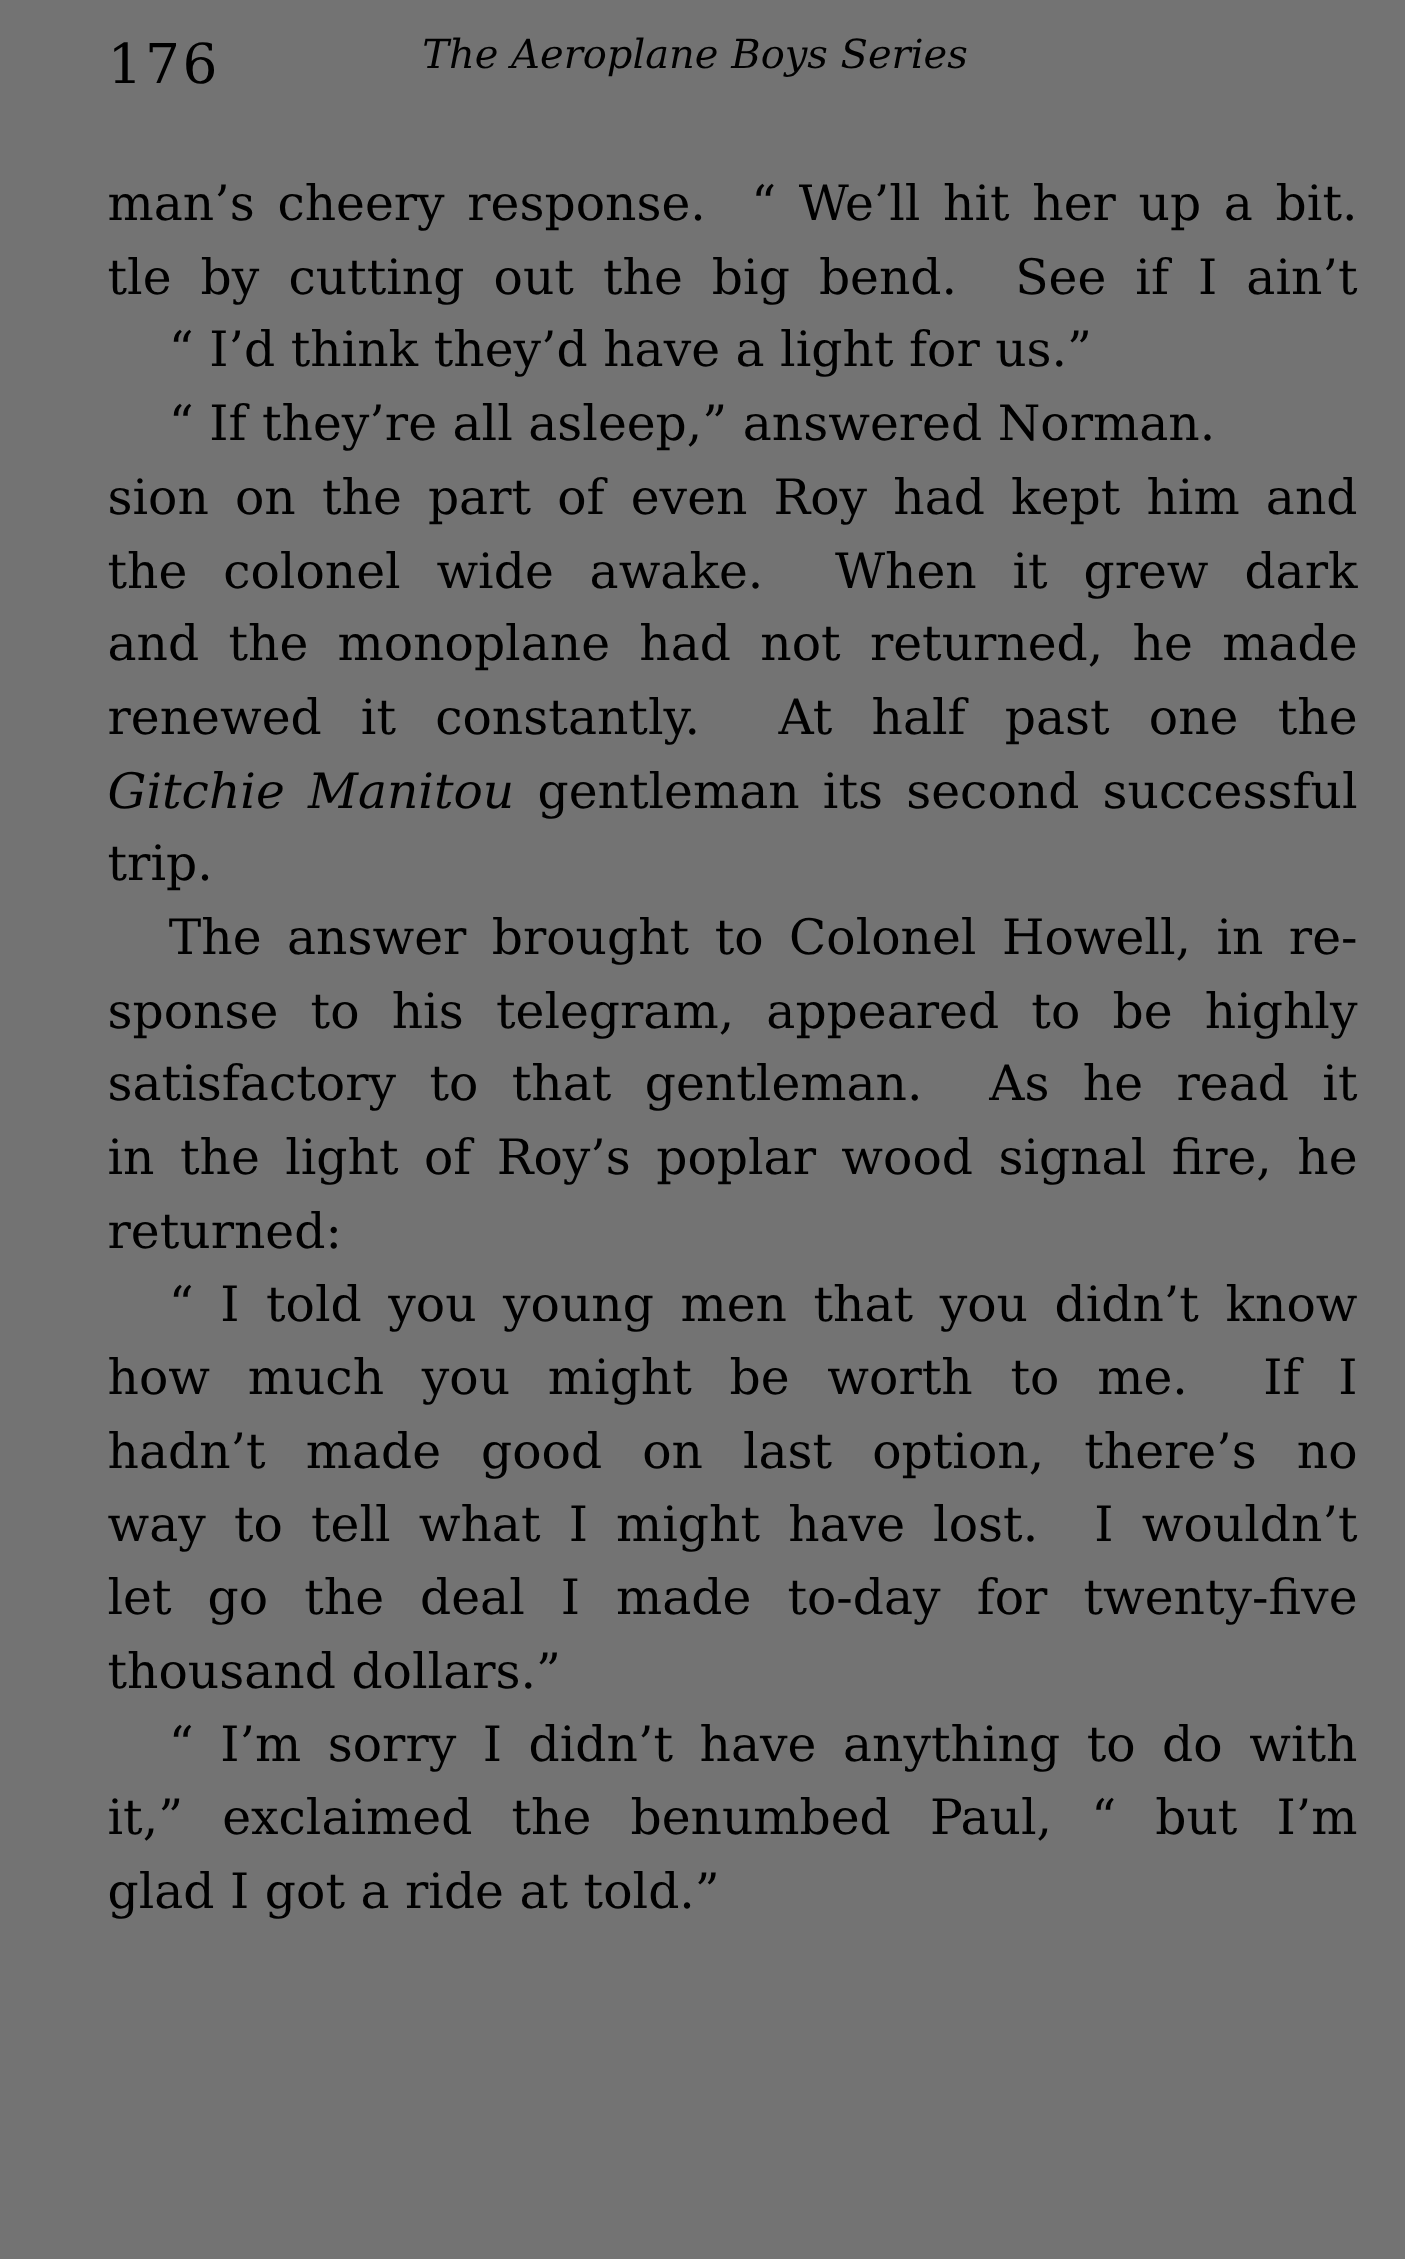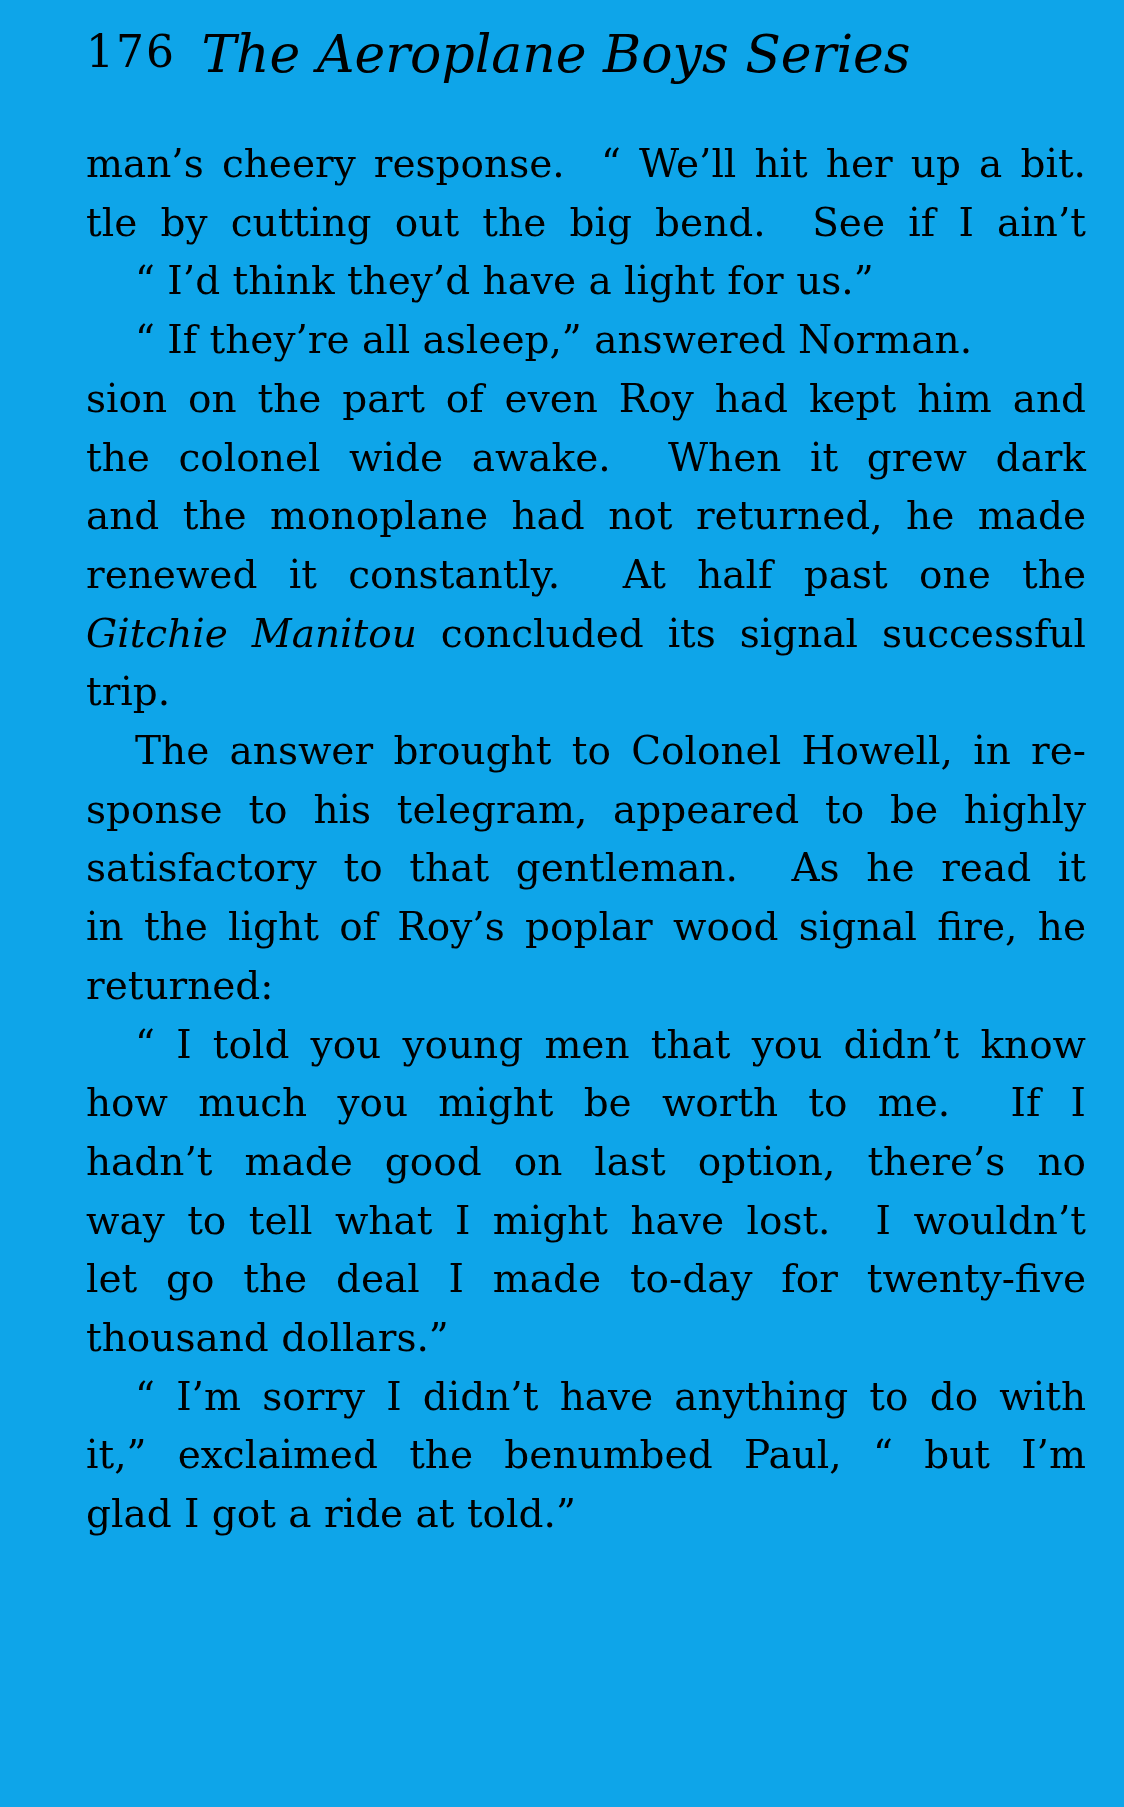--- a/index.html
+++ b/index.html
@@ -32,21 +32,21 @@
     left: 0;
     top: 2px;
     font-size: 44px;
     letter-spacing: 2px;
   }
   .book-title {
     display: block;
     text-align: center;
     padding-right: 60px;
     font-style: italic;
-    font-size: 52px;
+    font-size: 32px;
     white-space: nowrap;
   }
   .text-block {
     position: absolute;
     left: 86px;
     top: 135px;
     width: 1000px;
     font-size: 39px;
     line-height: 58.7px;
   }
@@ -59,35 +59,35 @@
   .line.indent {
     text-indent: 49px;
   }
   .line .italic {
     font-style: italic;
   }
 </style>
 </head>
 <body style="background: rgb(255, 255, 255);">
 
-<div class="page" style="background: #0ea5e9; color: rgb(0, 0, 0); text-decoration: underline;">
+<div class="page" style="background: #737373; color: rgb(0, 0, 0); text-decoration: underline;">
   <header class="running-head">
     <span class="page-number">176</span>
     <span class="book-title">The Aeroplane Boys Series</span>
   </header>
   <main class="text-block">
       <div class="line fill"><span class="">man’s cheery response.&nbsp; “ We’ll hit her up a bit.</span></div>
       <div class="line fill"><span class="">tle by cutting out the big bend.&nbsp; See if I ain’t</span></div>
       <div class="line indent"><span class="">“ I’d think they’d have a light for us.”</span></div>
       <div class="line indent"><span class="">“ If they’re all asleep,” answered Norman.</span></div>
       <div class="line fill"><span class="">sion on the part of even Roy had kept him and</span></div>
       <div class="line fill"><span class="">the colonel wide awake.&nbsp; When it grew dark</span></div>
       <div class="line fill"><span class="">and the monoplane had not returned, he made</span></div>
       <div class="line fill"><span class="">renewed it constantly.&nbsp; At half past one the</span></div>
-      <div class="line fill"><span class="italic">Gitchie Manitou</span><span class=""> concluded its signal successful</span></div>
+      <div class="line fill"><span class="italic">Gitchie Manitou</span><span class=""> gentleman its second successful</span></div>
       <div class="line"><span class="">trip.</span></div>
       <div class="line fill indent"><span class="">The answer brought to Colonel Howell, in re-</span></div>
       <div class="line fill"><span class="">sponse to his telegram, appeared to be highly</span></div>
       <div class="line fill"><span class="">satisfactory to that gentleman.&nbsp; As he read it</span></div>
       <div class="line fill"><span class="">in the light of Roy’s poplar wood signal fire, he</span></div>
       <div class="line"><span class="">returned:</span></div>
       <div class="line fill indent"><span class="">“ I told you young men that you didn’t know</span></div>
       <div class="line fill"><span class="">how much you might be worth to me.&nbsp; If I</span></div>
       <div class="line fill"><span class="">hadn’t made good on last option, there’s no</span></div>
       <div class="line fill"><span class="">way to tell what I might have lost.&nbsp; I wouldn’t</span></div>

